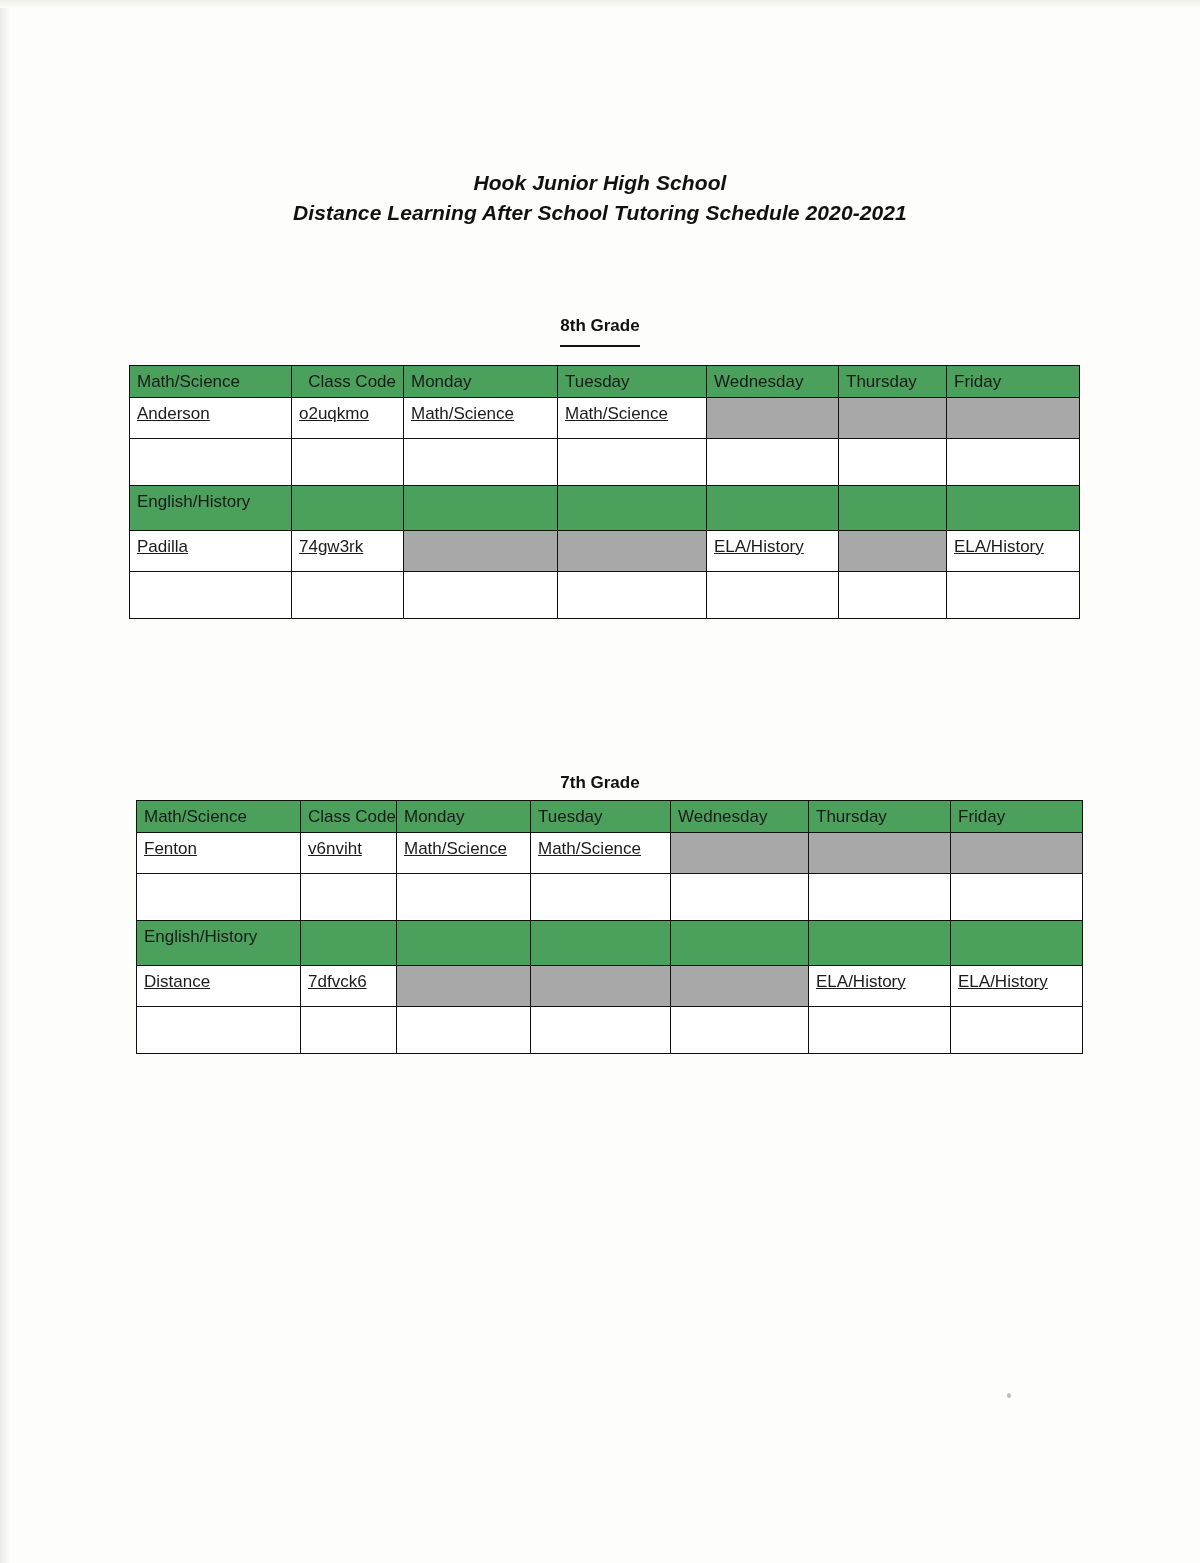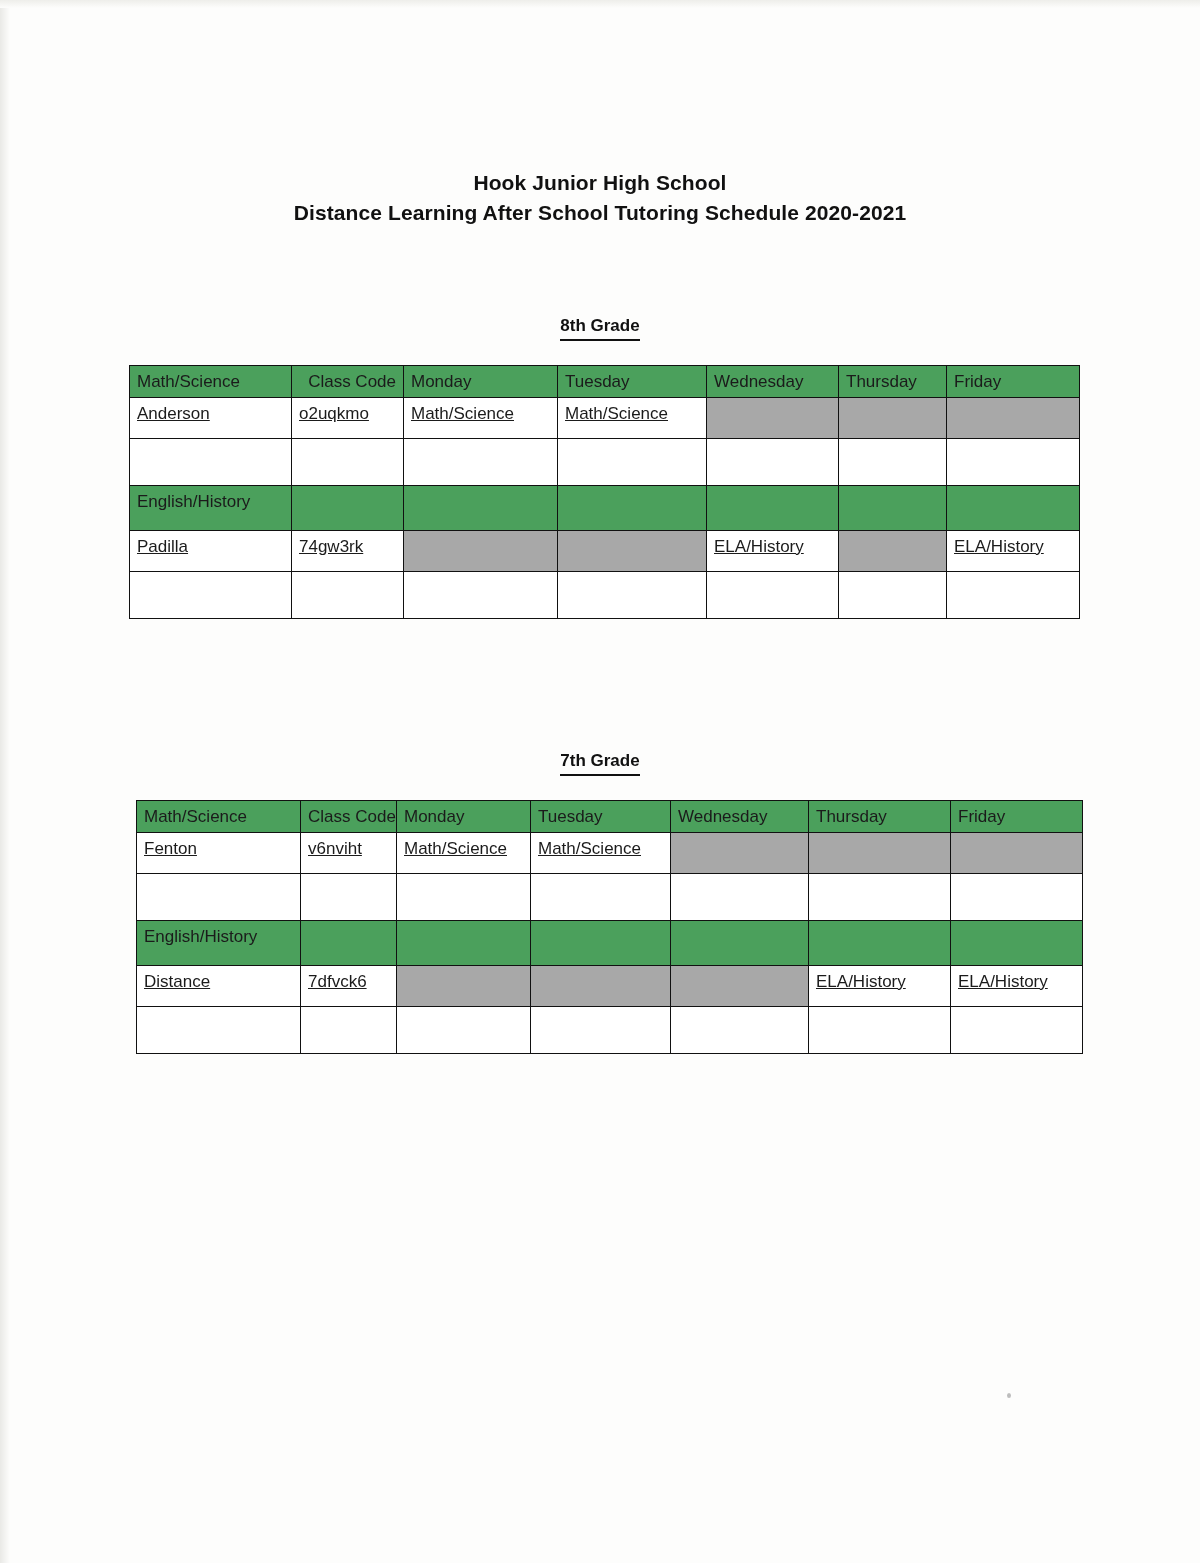--- a/index.html
+++ b/index.html
@@ -35,42 +35,43 @@
     background: linear-gradient(to bottom, #eeeeea, #fdfdfc);
   }
 
   .title-block {
     position: absolute;
     top: 168px;
     left: 0;
     width: 1200px;
     text-align: center;
     font-weight: bold;
+    font-style: italic;
     font-size: 21px;
     line-height: 30px;
     letter-spacing: 0.1px;
     color: #111;
   }
   .title-block .line { display: block; white-space: nowrap; }
 
   .grade-label {
     position: absolute;
     left: 0;
     width: 1200px;
     text-align: center;
     font-weight: bold;
     font-size: 17px;
     color: #111;
   }
   .grade-label span {
     border-bottom: 2px solid #111;
-    padding-bottom: 4px;
+    padding-bottom: 10px;
   }
   #grade8-label { top: 316px; }
-  #grade7-label { top: 751px; }
+  #grade7-label { top: 773px; }
 
   table.sched {
     position: absolute;
     border-collapse: collapse;
     table-layout: fixed;
     background: #15803d;
   }
   table.sched td {
     border: 1.6px solid #111;
     font-size: 17px;

